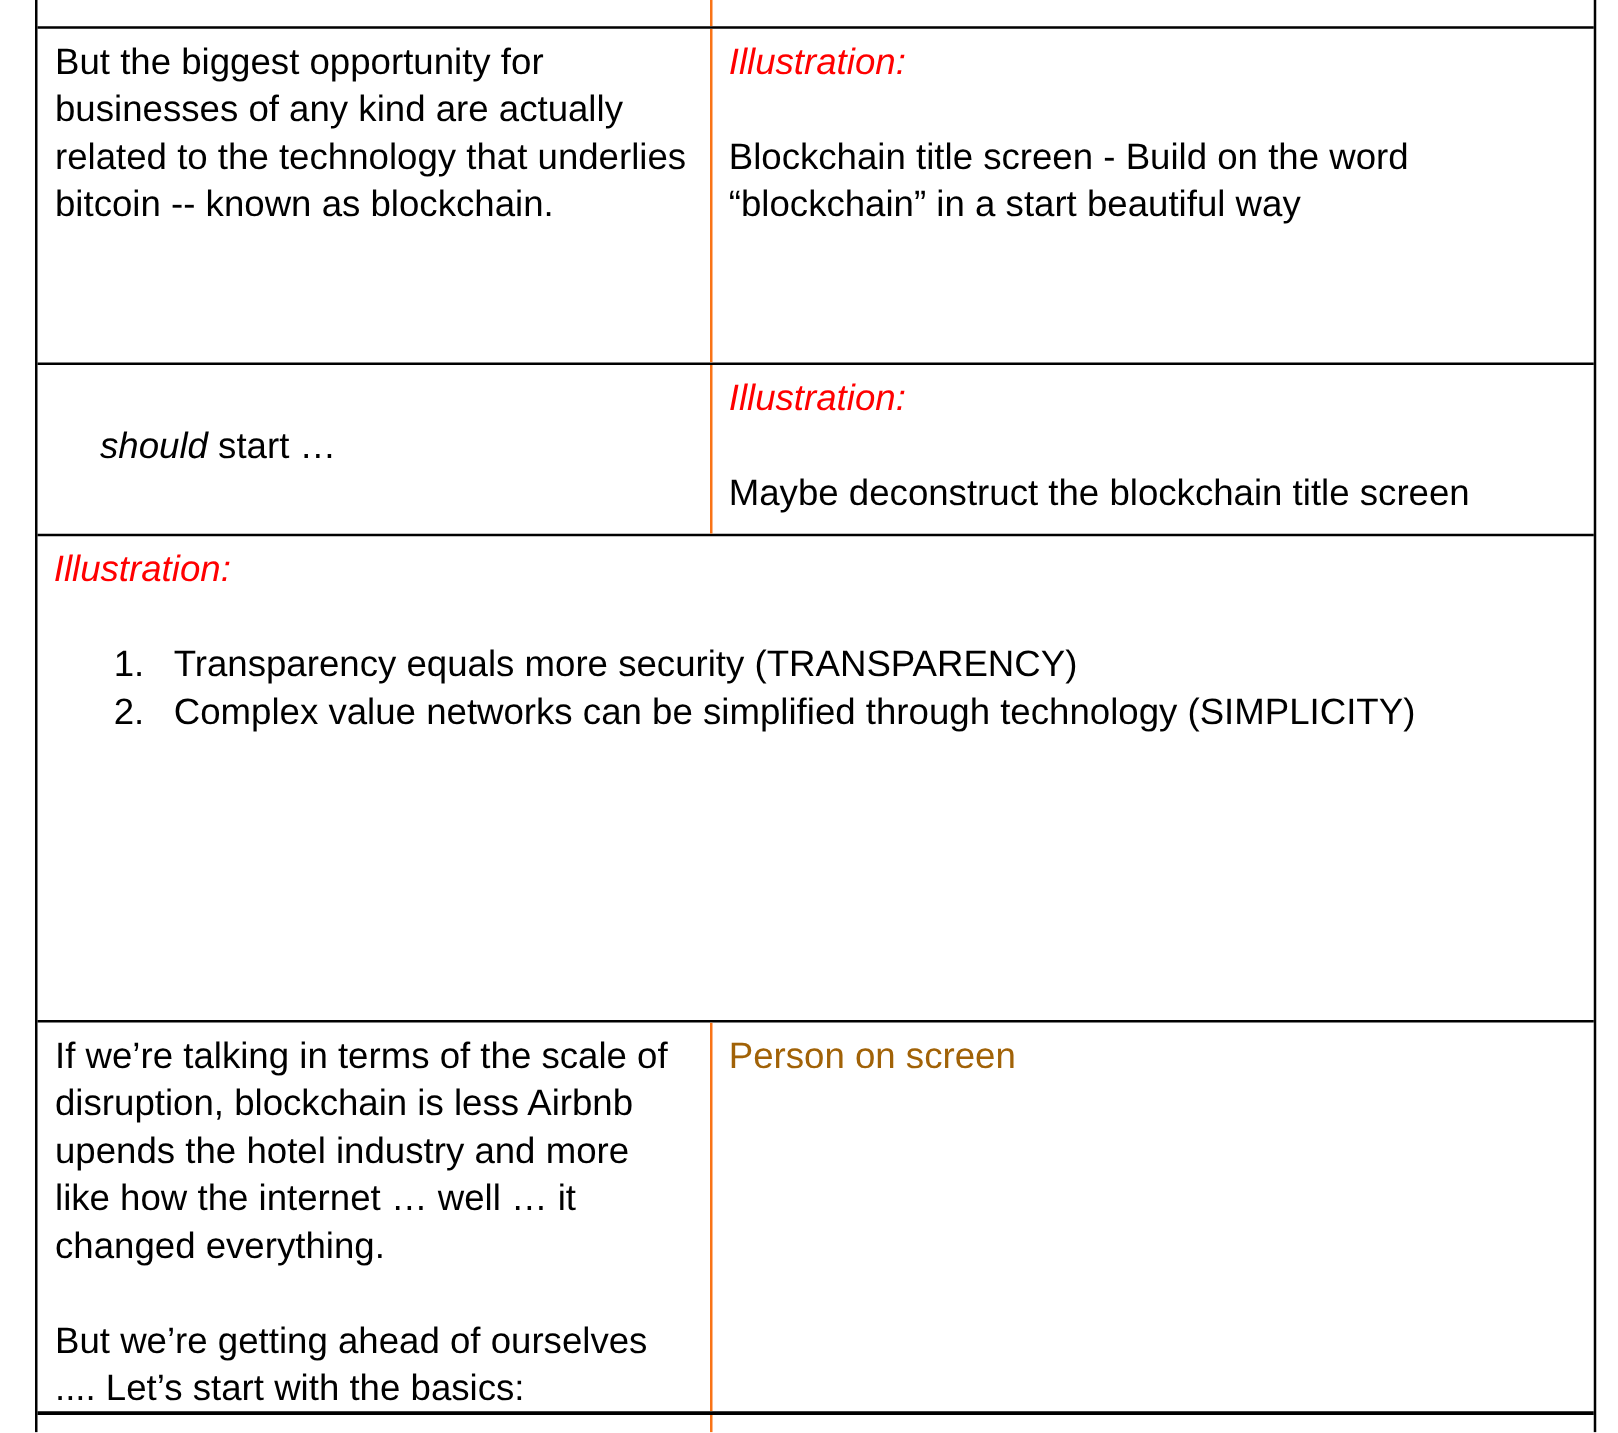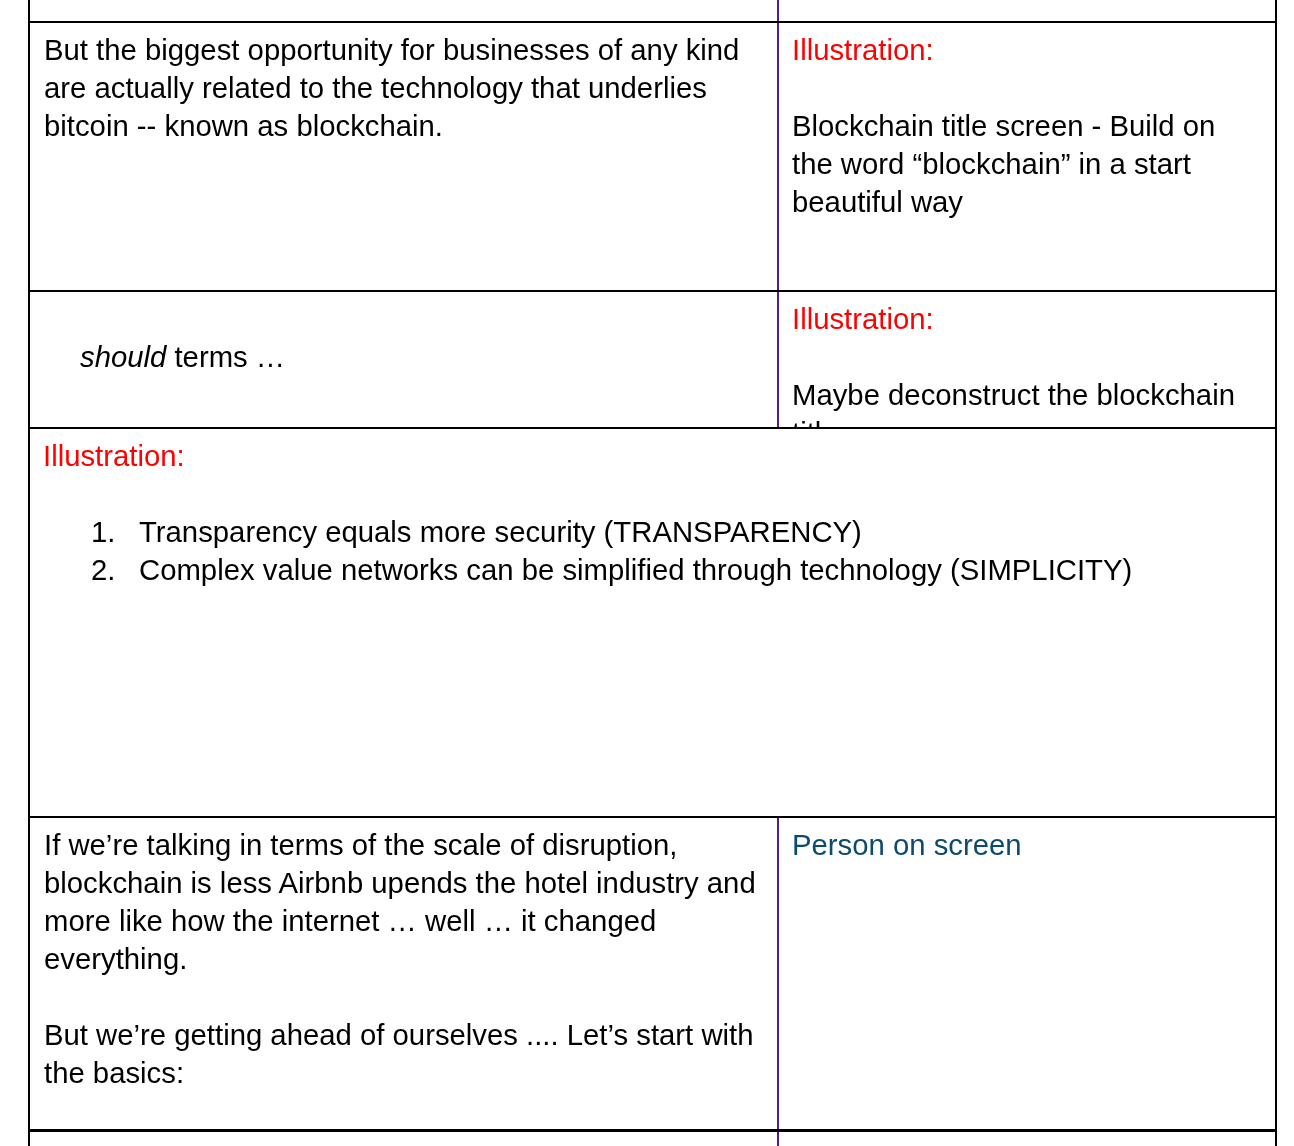--- a/index.html
+++ b/index.html
@@ -35,29 +35,29 @@
   .r2 { height: 137px; }
   .r3 { height: 389px; }
   .r4 { height: 313px; }
   .r5 { height: 17px; border-top-width: 3px; }
   .cell {
     box-sizing: border-box;
     padding: 8px 13px;
     overflow: hidden;
   }
   .cell.script {
-    width: 749px;
-    border-right: 2px solid #4c1d95;
+    width: 540px;
+    border-right: 2px solid #f97316;
     padding: 8px 14px;
   }
   .cell.direction { flex: 1; }
   p { margin: 0; padding: 0; }
   .blank { height: 38px; }
-  .label-red { color: #ff0000; }
-  .link-blue { color: #0c4a6e; }
+  .label-red { color: #ff0000; font-style: italic; }
+  .link-blue { color: #a16207; }
   em { font-style: italic; margin-left: 36px; }
   .list-item { position: relative; padding-left: 96px; }
   .list-num { position: absolute; left: 48px; top: 0; }
 </style>
 </head>
 <body>
 
 <div class="canvas">
   <div class="doc-table">
 
@@ -72,21 +72,21 @@
       </div>
       <div class="cell direction">
         <p class="label-red">Illustration:</p>
         <p class="blank"></p>
         <p>Blockchain title screen - Build on the word “blockchain” in a start beautiful way</p>
       </div>
     </div>
 
     <div class="row r2">
       <div class="cell script">
-        <p><br><em>should</em><span> terms …</span></p>
+        <p><br><em>should</em><span> start …</span></p>
       </div>
       <div class="cell direction">
         <p class="label-red">Illustration:</p>
         <p class="blank"></p>
         <p>Maybe deconstruct the blockchain title screen</p>
       </div>
     </div>
 
     <div class="row r3">
       <div class="cell direction">

